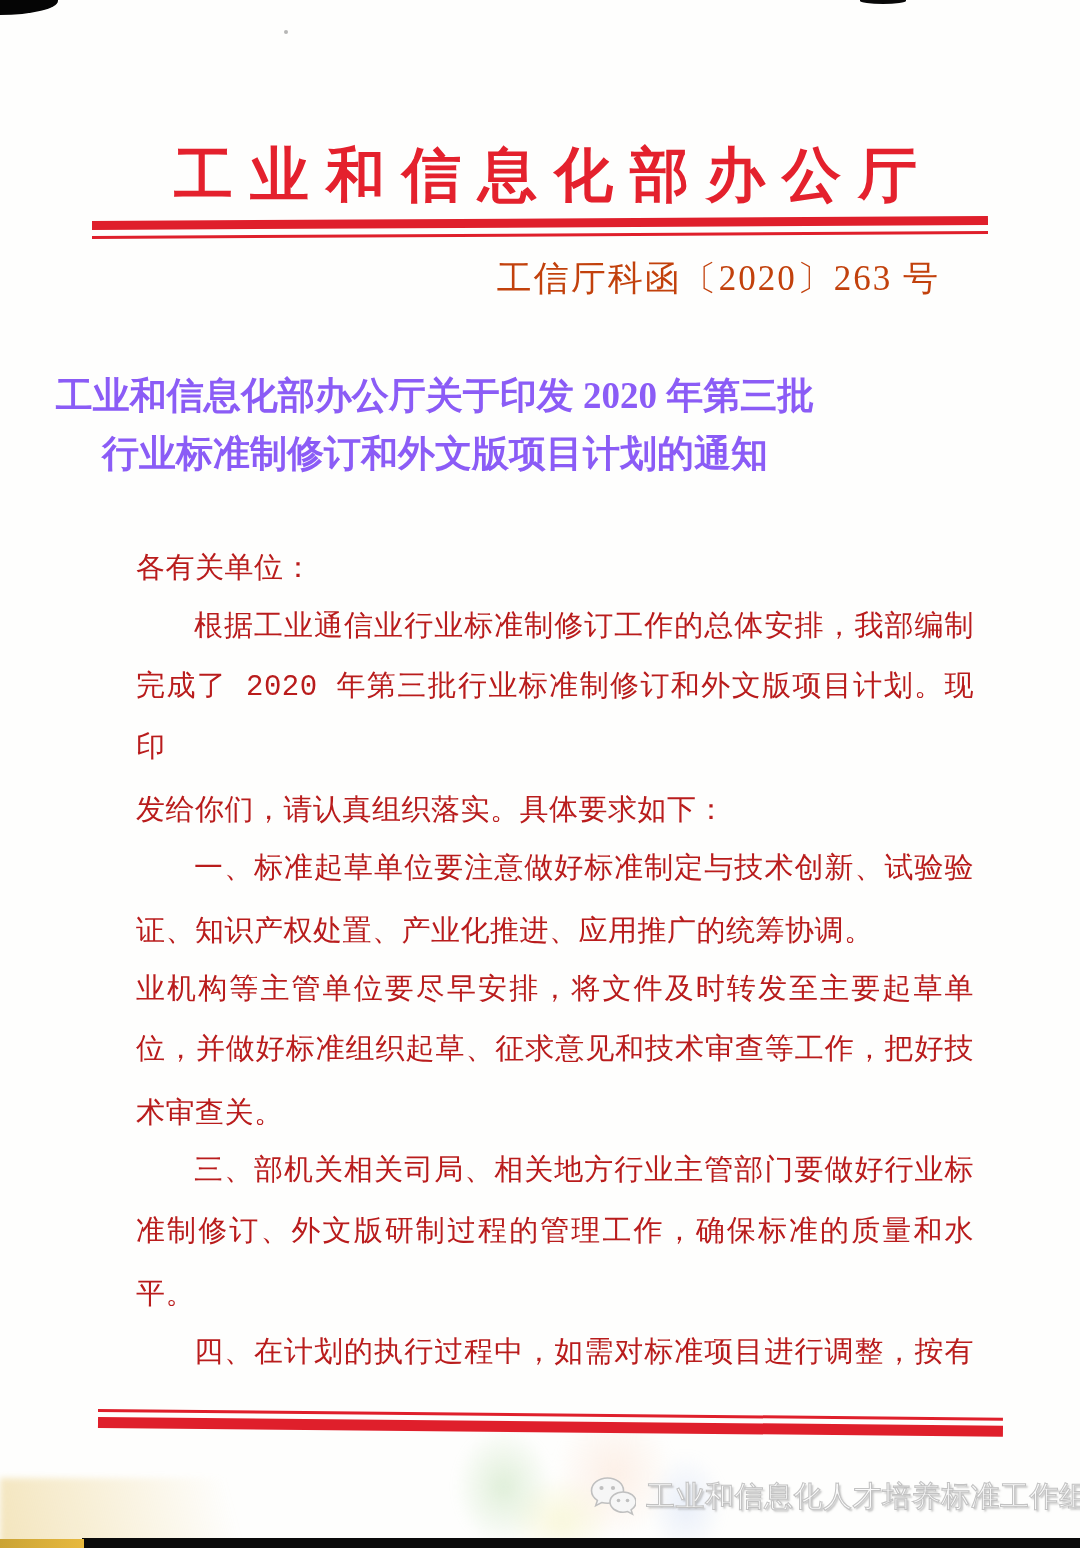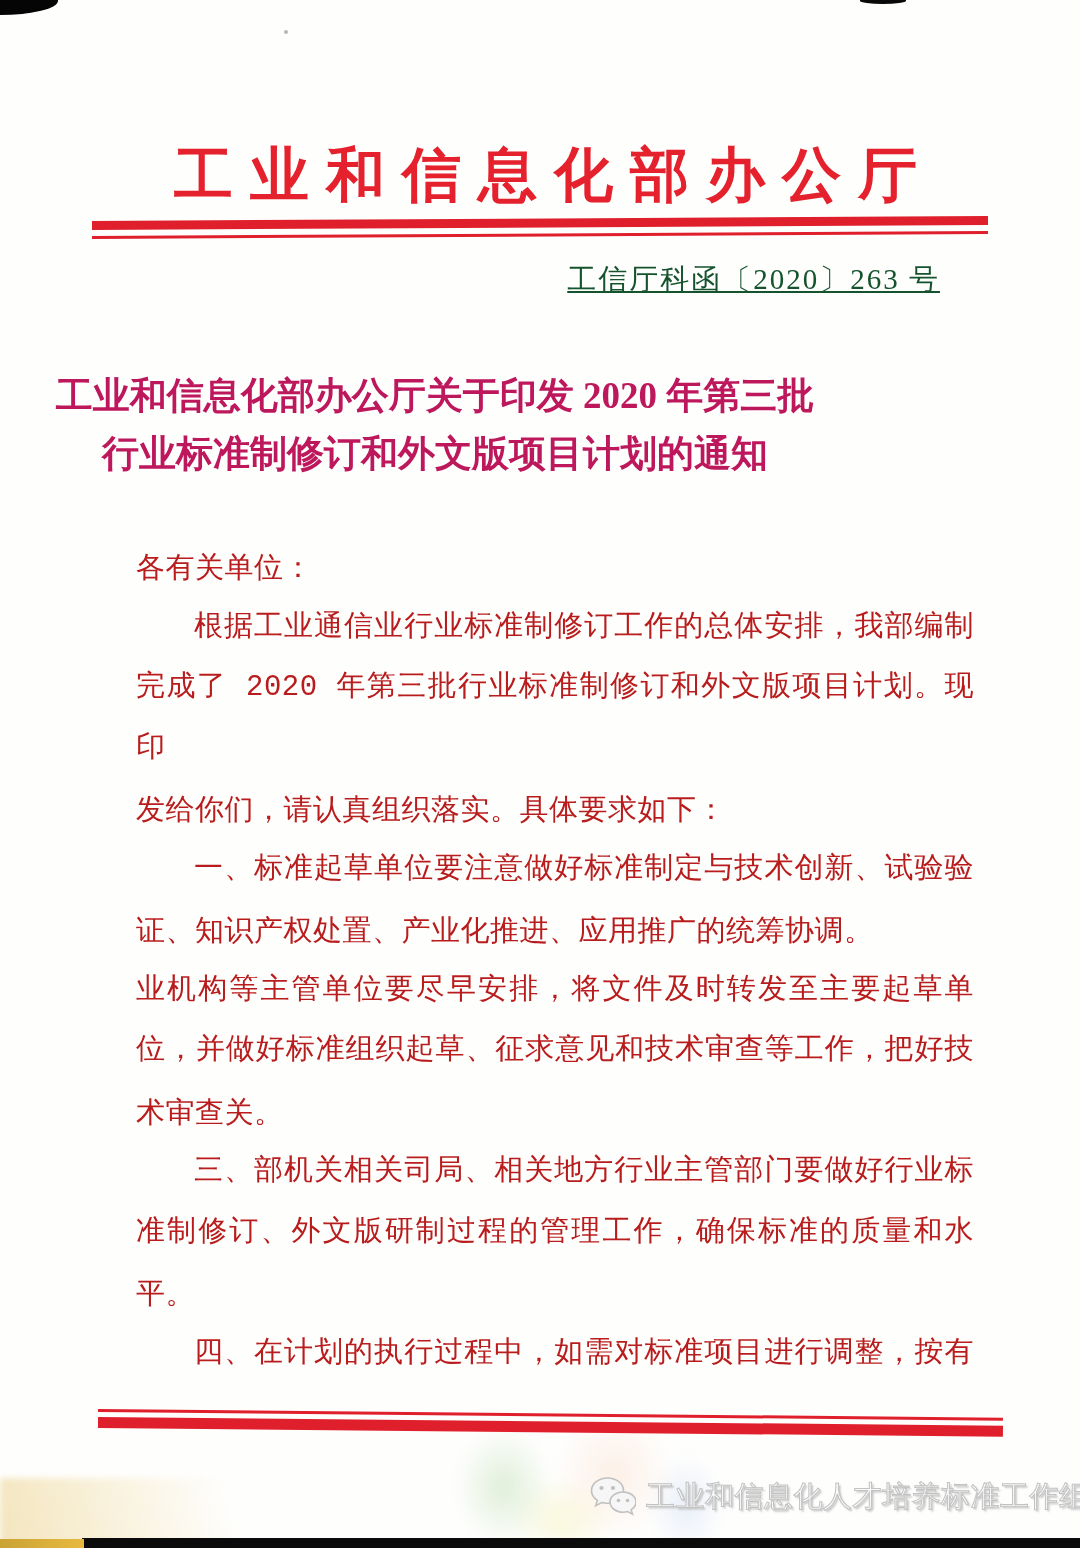--- a/index.html
+++ b/index.html
@@ -52,27 +52,27 @@
     text-align:center;
     font-size:59px;font-weight:bold;line-height:66px;
     letter-spacing:17px;padding-left:28px;box-sizing:border-box;
     color:#e4212d;white-space:nowrap;
   }
   .rule{position:absolute;background:#df1f2b;}
   .rule-head-thick{left:92px;top:221px;width:896px;height:9px;transform:rotate(-0.32deg);transform-origin:left center;}
   .rule-head-thin {left:92px;top:236px;width:896px;height:3px;transform:rotate(-0.32deg);transform-origin:left center;}
   .doc-number{
     position:absolute;right:140px;top:261px;
-    font-size:29px;line-height:36px;color:#14532d;
-    white-space:nowrap;letter-spacing:2px;text-decoration:underline;
+    font-size:35px;line-height:36px;color:#c2410c;
+    white-space:nowrap;letter-spacing:2px;
   }
   
   .notice-title{
     position:absolute;left:0;top:367px;width:870px;
-    text-align:center;color:#be185d;font-weight:bold;
+    text-align:center;color:#8b5cf6;font-weight:bold;
     font-size:37px;line-height:58px;
   }
   .notice-title div{white-space:nowrap;}
   
   .body-text{
     position:absolute;left:136px;top:537px;width:838px;
     font-size:29px;line-height:60.5px;color:#b91c1c;
     letter-spacing:.5px;
   }
   .line{white-space:nowrap;}

